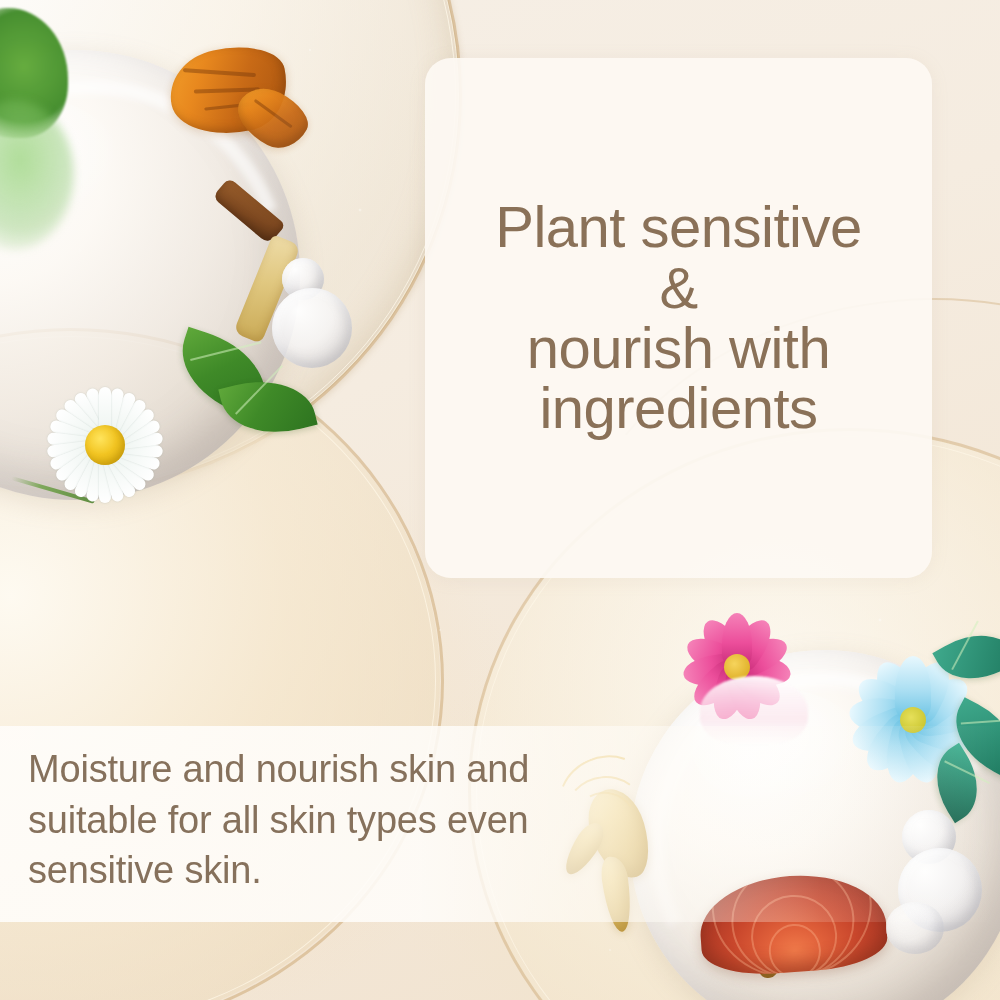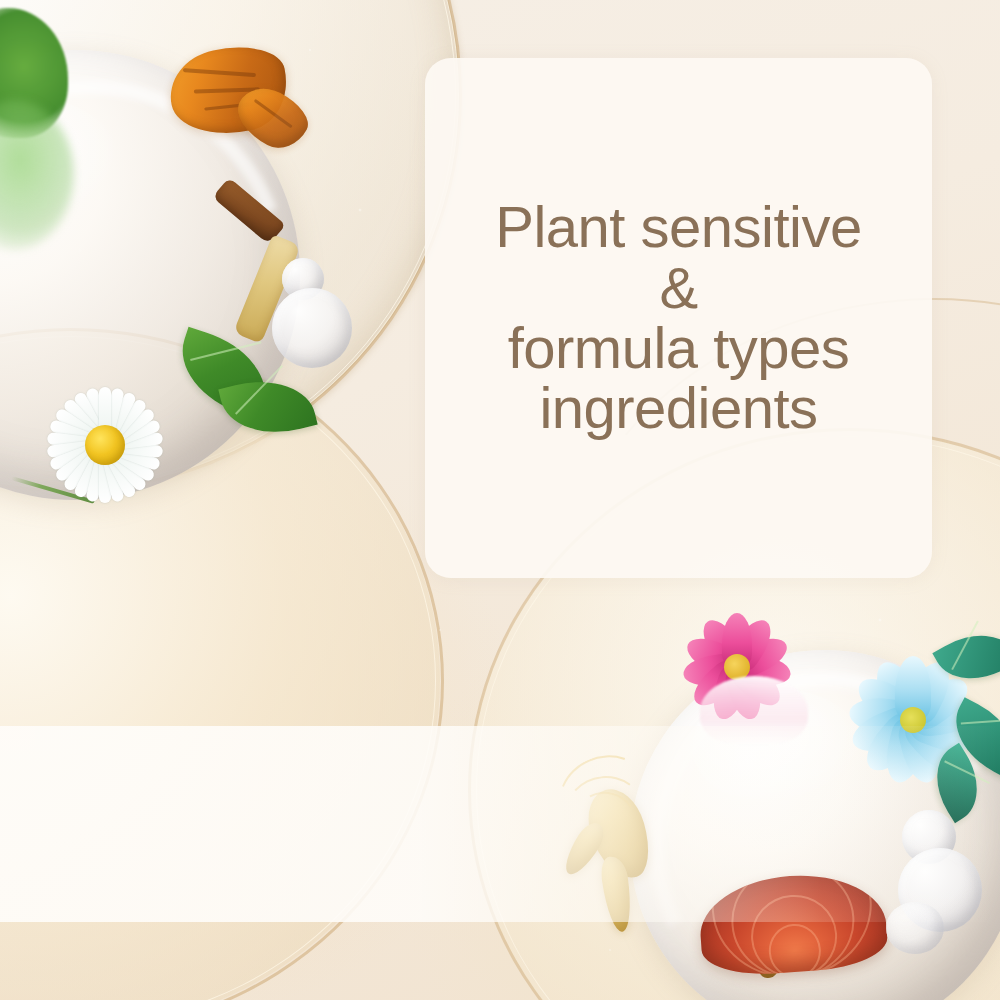--- a/index.html
+++ b/index.html
@@ -460,19 +460,24 @@
   </div>
 
   <div class="drop" style="left:902px; top:810px; width:54px; height:54px;"></div>
   <div class="drop" style="left:898px; top:848px; width:84px; height:84px;"></div>
   <div class="drop" style="left:886px; top:902px; width:58px; height:52px; opacity:.8;"></div>
 
   <div class="panel"></div>
   <div class="headline">
     <span class="l">Plant sensitive</span>
     <span class="l">&amp;</span>
-    <span class="l">formula types</span>
+    <span class="l">nourish with</span>
     <span class="l">ingredients</span>
   </div>
 
   <div class="band"></div>
+  <div class="para">
+    <span class="l">Moisture and nourish skin and</span>
+    <span class="l">suitable for all skin types even</span>
+    <span class="l">sensitive skin.</span>
+  </div>
 
 </div>
 
 </body></html>

